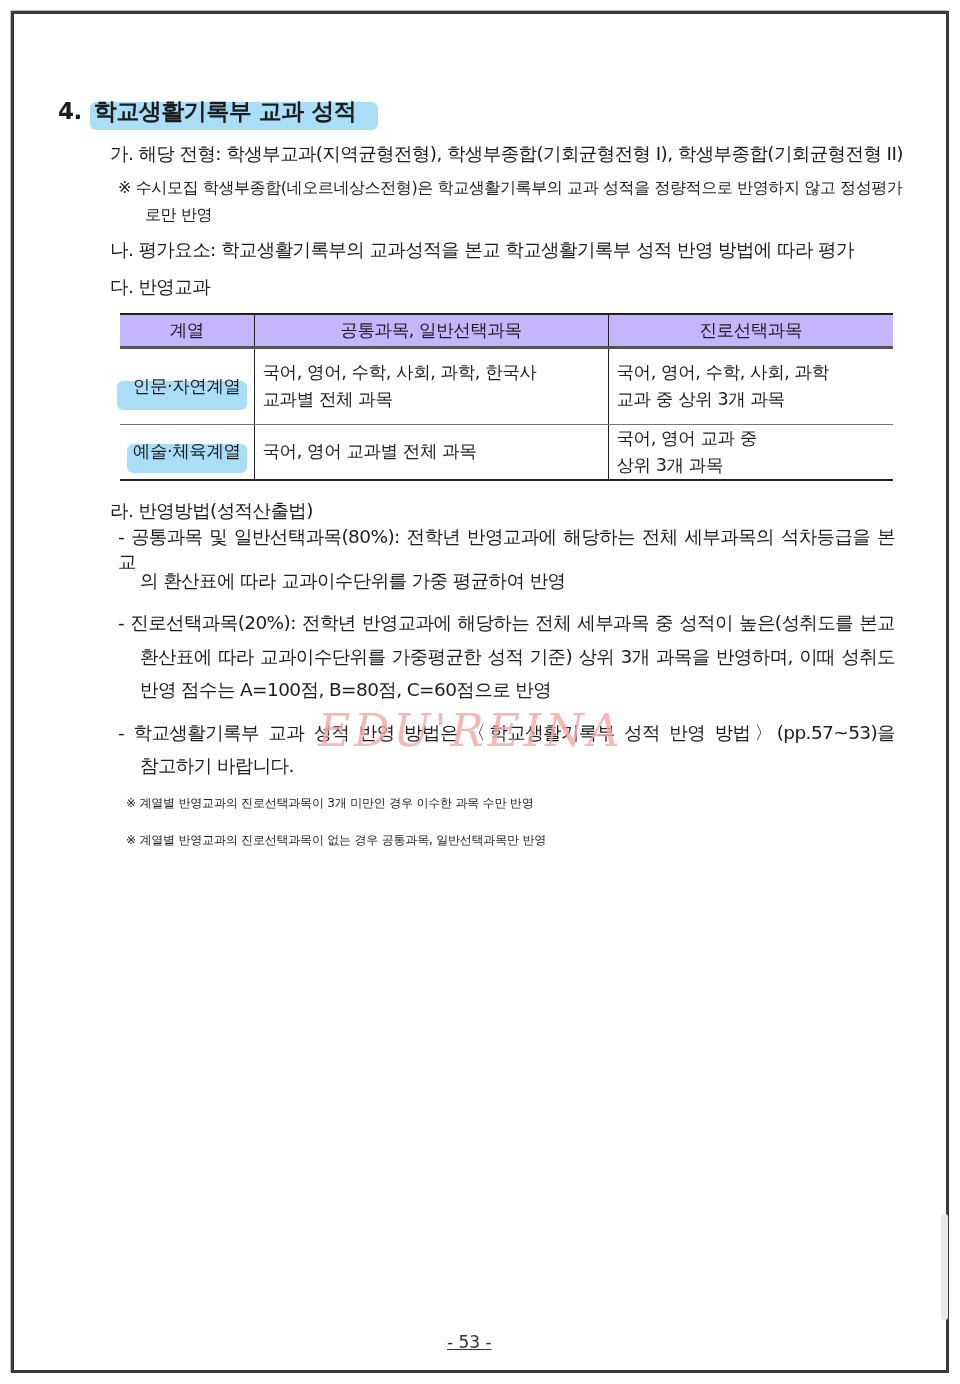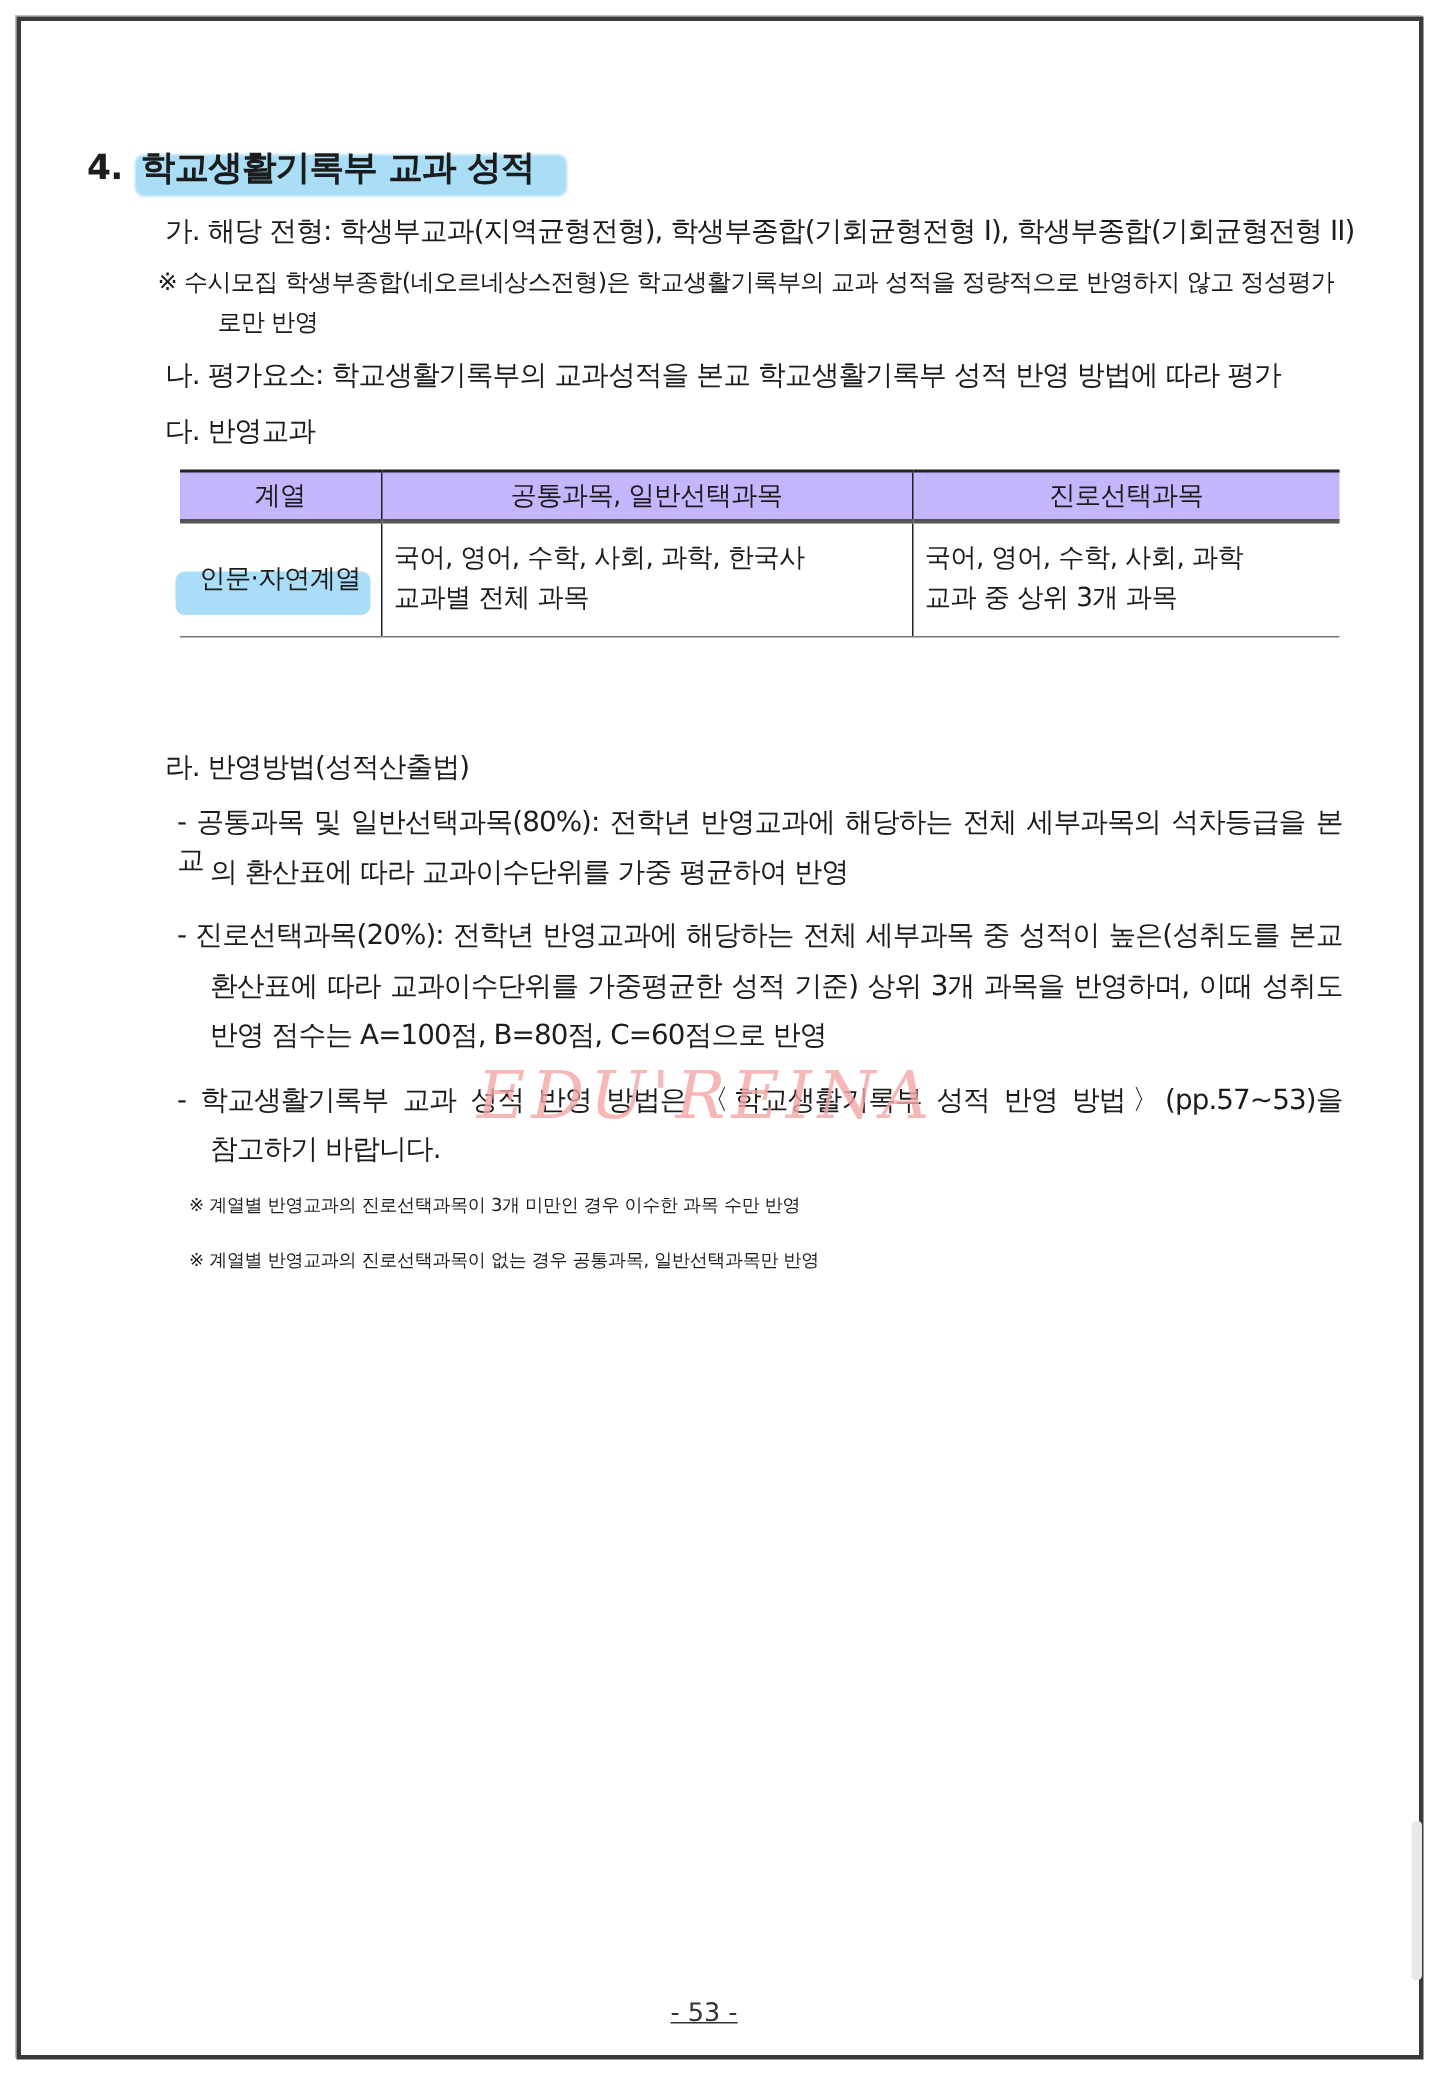--- a/index.html
+++ b/index.html
@@ -62,21 +62,21 @@
 </head>
 <body>
 
 <div class="page"></div>
 
 <div class="abs h-title">
   <span class="num">4.</span><span class="hl">학교생활기록부 교과 성적</span>
 </div>
 
 <div class="abs line-l" style="left:110px; top:141px;">가. 해당 전형: 학생부교과(지역균형전형), 학생부종합(기회균형전형 I), 학생부종합(기회균형전형 II)</div>
-<div class="abs line-s" style="left:105px; top:178px;">※ 수시모집 학생부종합(네오르네상스전형)은 학교생활기록부의 교과 성적을 정량적으로 반영하지 않고 정성평가</div>
+<div class="abs line-s" style="left:118px; top:178px;">※ 수시모집 학생부종합(네오르네상스전형)은 학교생활기록부의 교과 성적을 정량적으로 반영하지 않고 정성평가</div>
 <div class="abs line-s" style="left:145px; top:205px;">로만 반영</div>
 
 <div class="abs line-l" style="left:110px; top:237px;">나. 평가요소: 학교생활기록부의 교과성적을 본교 학교생활기록부 성적 반영 방법에 따라 평가</div>
 <div class="abs line-l" style="left:110px; top:274px;">다. 반영교과</div>
 
 <table class="grid">
   <thead>
     <tr>
       <th>계열</th>
       <th>공통과목, 일반선택과목</th>
@@ -84,26 +84,32 @@
     </tr>
   </thead>
   <tbody>
     <tr class="r1">
       <td class="cat"><span class="cat-hl">인문·자연계열</span></td>
       <td class="col2 pre">국어, 영어, 수학, 사회, 과학, 한국사
 교과별 전체 과목</td>
       <td class="pre">국어, 영어, 수학, 사회, 과학
 교과 중 상위 3개 과목</td>
     </tr>
+    <tr class="r2">
+      <td class="cat"><span class="cat-hl b">예술·체육계열</span></td>
+      <td class="col2 pre">국어, 영어 교과별 전체 과목</td>
+      <td class="pre">국어, 영어 교과 중
+상위 3개 과목</td>
+    </tr>
   </tbody>
 </table>
 
 <div class="abs line-l" style="left:110px; top:498px;">라. 반영방법(성적산출법)</div>
 
-<div class="abs line-l justify" style="left:118px; top:535px; width:777px;">- 공통과목 및 일반선택과목(80%): 전학년 반영교과에 해당하는 전체 세부과목의 석차등급을 본교</div>
+<div class="abs line-l justify" style="left:118px; top:524px; width:777px;">- 공통과목 및 일반선택과목(80%): 전학년 반영교과에 해당하는 전체 세부과목의 석차등급을 본교</div>
 <div class="abs line-l" style="left:140px; top:568px;">의 환산표에 따라 교과이수단위를 가중 평균하여 반영</div>
 
 <div class="abs line-l justify" style="left:118px; top:610px; width:777px;">- 진로선택과목(20%): 전학년 반영교과에 해당하는 전체 세부과목 중 성적이 높은(성취도를 본교</div>
 <div class="abs line-l justify" style="left:140px; top:644px; width:755px;">환산표에 따라 교과이수단위를 가중평균한 성적 기준) 상위 3개 과목을 반영하며, 이때 성취도</div>
 <div class="abs line-l" style="left:140px; top:677px;">반영 점수는 A=100점, B=80점, C=60점으로 반영</div>
 
 <div class="abs line-l justify" style="left:118px; top:720px; width:777px;">- 학교생활기록부 교과 성적 반영 방법은 〈학교생활기록부 성적 반영 방법〉(pp.57~53)을</div>
 <div class="abs line-l" style="left:140px; top:753px;">참고하기 바랍니다.</div>
 
 <div class="abs note" style="left:126px; top:795px;">※ 계열별 반영교과의 진로선택과목이 3개 미만인 경우 이수한 과목 수만 반영</div>

